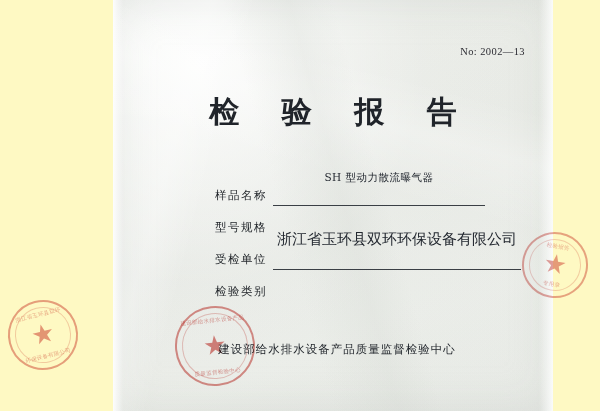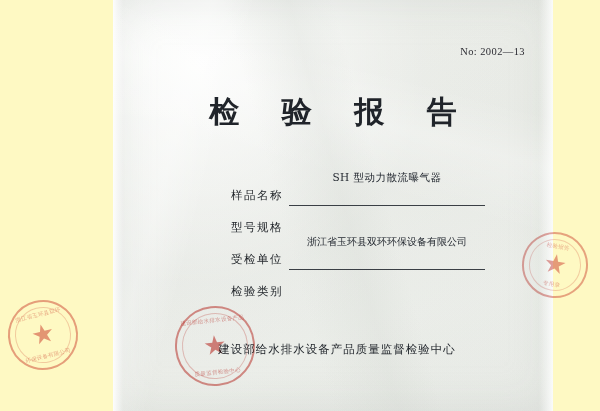--- a/index.html
+++ b/index.html
@@ -89,39 +89,38 @@
     height: 30px;
     margin-bottom: 2px;
   }
   .field-label {
     font-size: 11.5px;
     color: #1f2328;
     letter-spacing: 1.5px;
     white-space: nowrap;
     padding-bottom: 3px;
     font-family: "DejaVu Serif", serif;
-    margin-left: 16px;
   }
   .field-value-wrap {
     flex: 1;
     border-bottom: 1px solid #3a3f45;
     text-align: center;
     padding: 0 4px 20px 4px;
     margin-left: 6px;
   }
   .field-value {
     font-size: 10.5px;
     color: #232830;
     letter-spacing: 0.5px;
     white-space: nowrap;
     font-family: "DejaVu Serif", serif;
   }
   .field-value.narrow {
     letter-spacing: 0px;
-    font-size: 10px;
+    font-size: 15px;
     margin-top: 34px;
   }
 
   
   .footer {
     position: absolute;
     left: 8px;
     right: 0;
     top: 342px;
     text-align: center;

